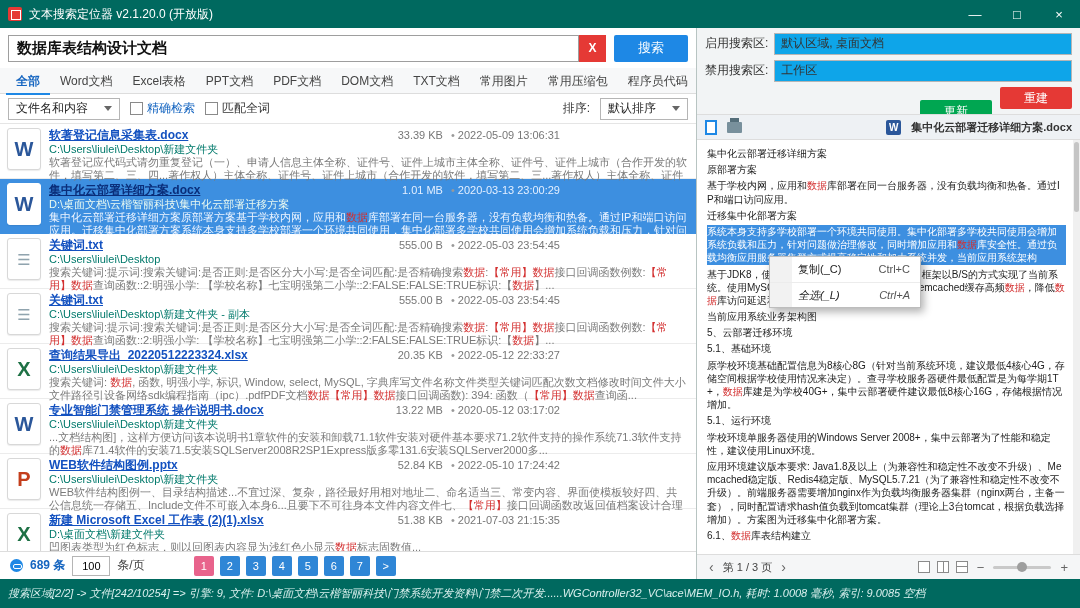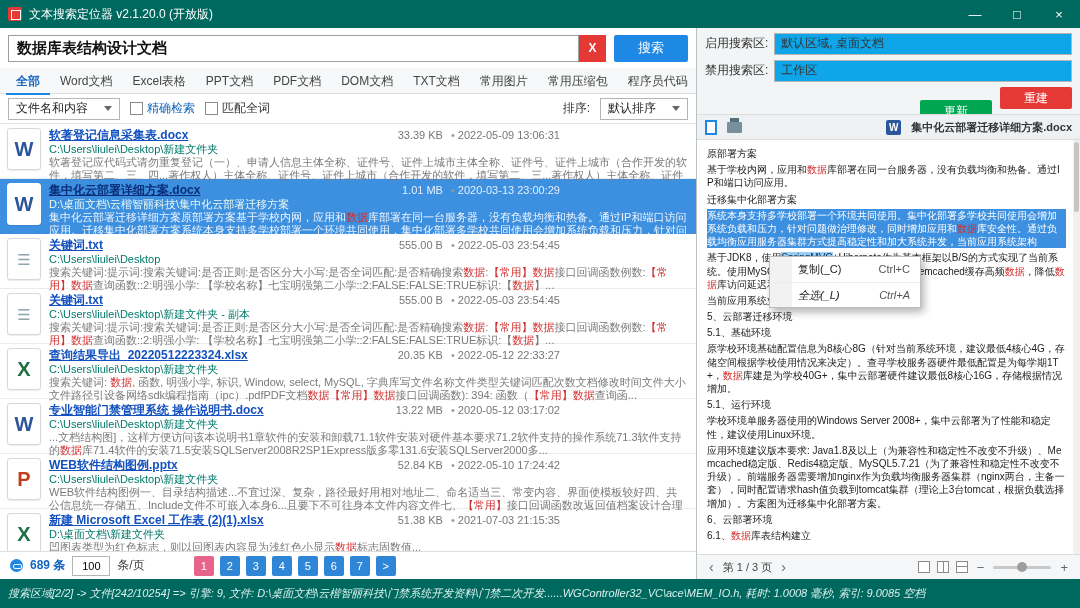--- a/index.html
+++ b/index.html
@@ -335,33 +335,33 @@
 
       <div class="preview-header">
         <span class="doc-icon"></span>
         <span class="print-icon"></span>
         <span class="spacer"></span>
         <span class="word-mini">W</span>
         <span class="preview-filename">集中化云部署迁移详细方案.docx</span>
       </div>
 
       <div class="doc">
+        <p>集中化云部署迁移详细方案</p>
         <p>原部署方案</p>
         <p>基于学校内网，应用和<span class="hl-red">数据</span>库部署在同一台服务器，没有负载均衡和热备。通过IP和端口访问应用。</p>
         <p>迁移集中化部署方案</p>
         <p class="sel">系统本身支持多学校部署一个环境共同使用。集中化部署多学校共同使用会增加系统负载和压力，针对问题做治理修改，同时增加应用和<span class="hl-red">数据</span>库安全性。通过负载均衡应用服务器集群方式提高稳定性和加大系统并发，当前应用系统架构</p>
         <p>基于JDK8，使用<span class="hl-blue">SpringMVC</span>+Hibernate作为基本框架以B/S的方式实现了当前系统。使用MySQL作为<span class="hl-red">数据</span>层<span class="hl-red">数据</span>存储仓库，以memcached缓存高频<span class="hl-red">数据</span>，降低<span class="hl-red">数据</span>库访问延迟和<span class="hl-red">数据</span>库压力。</p>
         <p>当前应用系统业务架构图</p>
         <p>5、云部署迁移环境</p>
         <p>5.1、基础环境</p>
         <p>原学校环境基础配置信息为8核心8G（针对当前系统环境，建议最低4核心4G，存储空间根据学校使用情况来决定）。查寻学校服务器硬件最低配置是为每学期1T+，<span class="hl-red">数据</span>库建是为学校40G+，集中云部署硬件建议最低8核心16G，存储根据情况增加。</p>
         <p>5.1、运行环境</p>
         <p>学校环境单服务器使用的Windows Server 2008+，集中云部署为了性能和稳定性，建议使用Linux环境。</p>
         <p>应用环境建议版本要求: Java1.8及以上（为兼容性和稳定性不改变不升级）、Memcached稳定版、Redis4稳定版、MySQL5.7.21（为了兼容性和稳定性不改变不升级）。前端服务器需要增加nginx作为负载均衡服务器集群（nginx两台，主备一套），同时配置请求hash值负载到tomcat集群（理论上3台tomcat，根据负载选择增加）。方案图为迁移集中化部署方案。</p>
-        <p>6、云部署环境</p>
         <p>6.1、<span class="hl-red">数据</span>库表结构建立</p>
 
         <div class="context-menu">
           <div class="menu-item">
             <span>复制(_C)</span>
             <span class="shortcut">Ctrl+C</span>
           </div>
           <div class="menu-item">
             <span>全选(_L)</span>
             <span class="shortcut">Ctrl+A</span>

